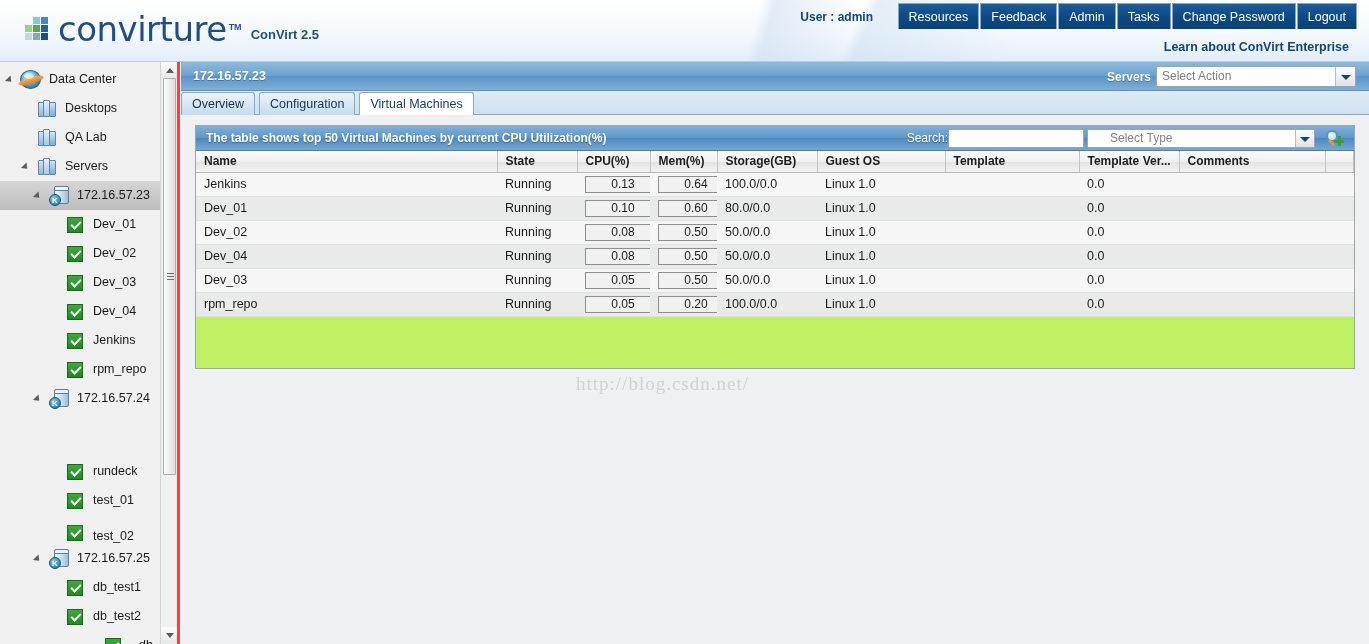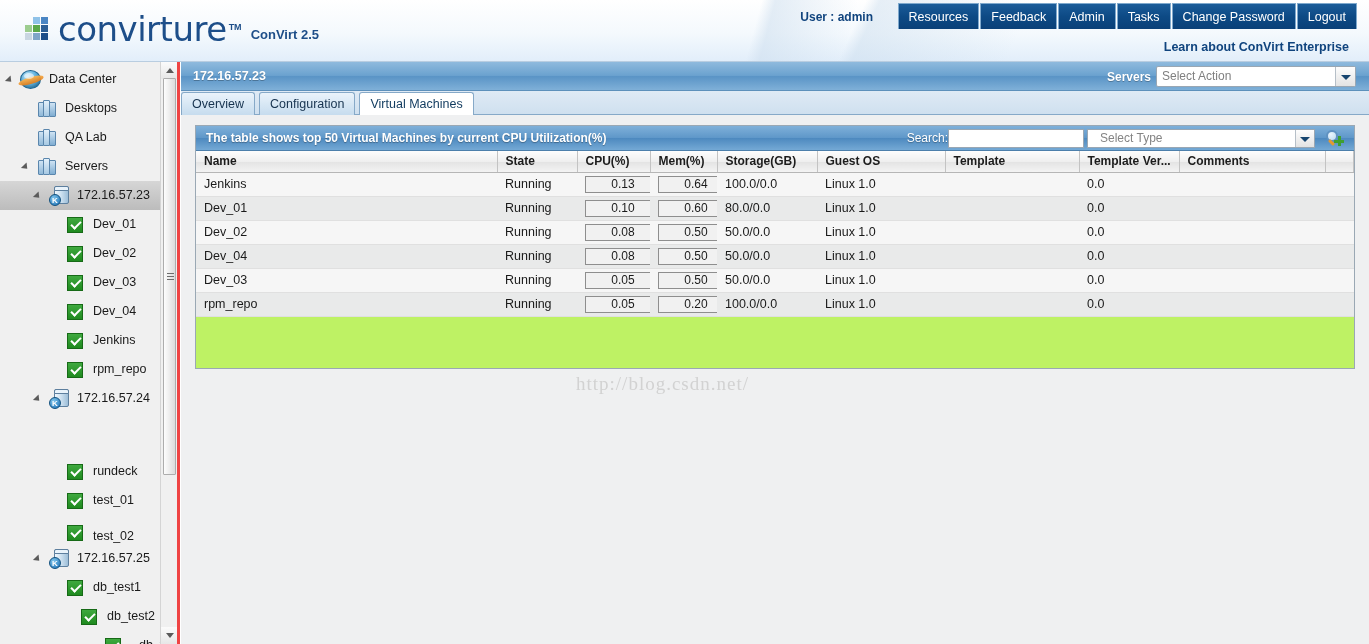--- a/index.html
+++ b/index.html
@@ -186,21 +186,21 @@
     border-bottom:1px solid #4c7fab;
   }
   .grid-head .cap { position:absolute; left:10px; top:5px; font-size:12px; font-weight:bold; color:#ffffff;
     text-shadow: 0 1px 1px rgba(0,0,0,.3); }
   .grid-head .srch-lbl { position:absolute; right:406px; top:5px; font-size:12px; color:#ffffff;
     text-shadow: 0 1px 1px rgba(0,0,0,.3); }
   .srch-input { position:absolute; right:270px; top:3px; width:136px; height:19px;
     border:1px solid #9aa7b3; background:#fff; }
   .srch-type { position:absolute; right:39px; top:3px; width:228px; height:19px;
     background:#fff; border:1px solid #9aa7b3; font-size:12px; color:#848484;
-    line-height:17px; padding-left:12px; }
+    line-height:17px; padding-left:22px; }
   .srch-type .arw { position:absolute; right:0; top:0; width:19px; height:17px;
     background: linear-gradient(to bottom,#fdfdfd,#e3e3e3); border-left:1px solid #b6bfc8; }
   .srch-type .arw::after { content:""; position:absolute; left:4px; top:7px;
     border-left:5px solid transparent; border-right:5px solid transparent; border-top:5px solid #16456f; }
   .srch-go { position:absolute; right:10px; top:4px; width:18px; height:18px; }
   .srch-go .lens { position:absolute; left:0; top:0; width:12px; height:12px; border-radius:50%;
     border:2px solid #5f91c0; background: radial-gradient(circle at 35% 30%, #eaf5fd, #bcdaf0); }
   .srch-go .handle { position:absolute; left:2px; top:11px; width:7px; height:3px; background:#e59a2e;
     transform: rotate(45deg); border-radius:1px; }
   .srch-go .plus { position:absolute; right:0; bottom:2px; width:10px; height:10px; }
@@ -410,21 +410,21 @@
           </span>
           <span class="tlabel">172.16.57.25</span>
         </div>
         <div class="tnode" style="padding-left: 50px;">
           <span class="twist none"></span>
           <span class="ticon">
             <span class="ic-vm"></span>
           </span>
           <span class="tlabel">db_test1</span>
         </div>
-        <div class="tnode" style="padding-left: 64px;">
+        <div class="tnode" style="padding-left: 50px;">
           <span class="twist none"></span>
           <span class="ticon">
             <span class="ic-vm"></span>
           </span>
           <span class="tlabel">db_test2</span>
         </div>
         <div class="tnode" style="padding-left: 80px; gap: 8px;">
           <span class="twist none"></span>
           <span class="ticon">
             <span class="ic-vm"></span>

